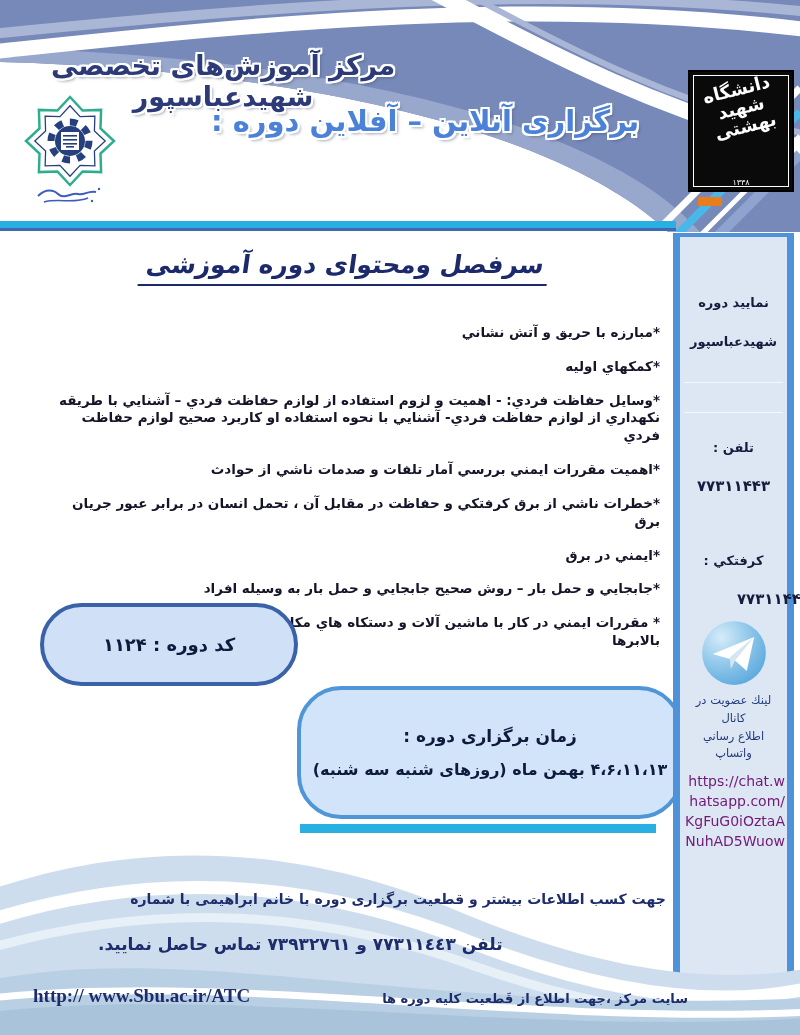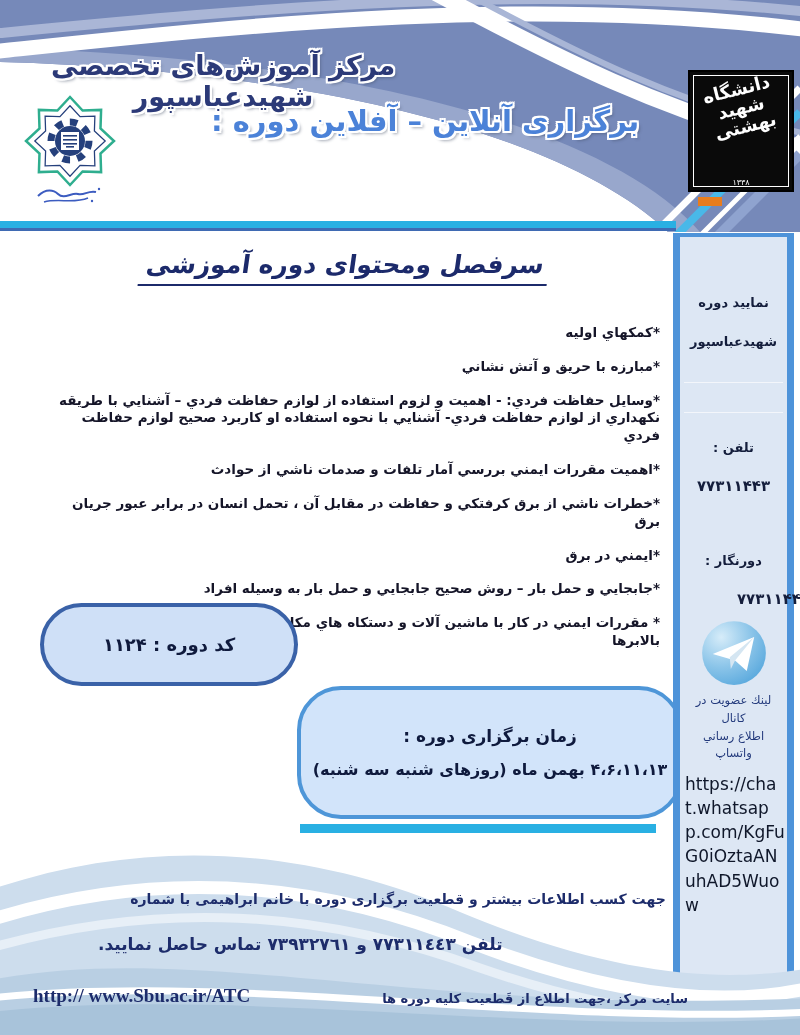--- a/index.html
+++ b/index.html
@@ -46,22 +46,22 @@
   .sb-txt{position:absolute;left:0;width:100%;text-align:center;direction:rtl;color:#141e3c;font-weight:bold;}
   .sb-l1{top:58px;font-size:13px;}
   .sb-l2{top:97px;font-size:13px;}
   .sb-div{position:absolute;left:4px;right:4px;height:1px;background:#f3f6fb;}
   .sb-phone-label{top:203px;font-size:13px;}
   .sb-phone{top:240px;font-size:15px;letter-spacing:1px;}
   .sb-fax-label{top:316px;font-size:13px;}
   .sb-fax{top:353px;font-size:15px;letter-spacing:1px;padding-left:40px;}
   .tg-wrap{position:absolute;top:382px;left:50%;transform:translateX(-50%);cursor:pointer;}
   .sb-note{top:455px;font-size:11.5px;font-weight:normal;line-height:1.55;white-space:pre-line;color:#233a7c;}
-  .sb-url{position:absolute;top:535px;left:5px;width:100px;direction:ltr;text-align:left;
-          font-size:17px;line-height:1.42;color:#0f172a;word-break:break-all;text-decoration:none;display:block;}
+  .sb-url{position:absolute;top:535px;left:5px;width:100px;direction:ltr;text-align:right;
+          font-size:14px;line-height:1.42;color:#701a75;word-break:break-all;text-decoration:none;display:block;}
 
   
   .btm-svg{left:0;top:820px;}
   .f-line1{left:98px;top:891px;width:600px;direction:rtl;text-align:center;
            font-size:14px;font-weight:bold;color:#1d2c6b;}
   .f-line2{left:98px;top:934px;width:600px;direction:rtl;text-align:left;
            font-size:17px;font-weight:bold;color:#1d2c6b;}
   .site-note{right:112px;top:991px;direction:rtl;font-size:13px;font-weight:bold;color:#1d2c6b;}
   .site-url{left:33px;top:985px;font-family:"Liberation Serif",serif;font-size:19px;font-weight:bold;
             color:#1d2c6b;text-decoration:none;}
@@ -114,22 +114,22 @@
   </div>
 
   <div class="abs org-title outline-w">مرکز آموزش‌های تخصصی شهیدعباسپور</div>
   <div class="abs delivery outline-w">برگزاری آنلاین – آفلاین دوره :</div>
 
   <div class="abs section-title">
     <span>سرفصل ومحتوای دوره آموزشی</span>
   </div>
 
   <div class="abs topics">
+    <div class="topic">*مبارزه با حریق و آتش نشاني</div>
     <div class="topic">*کمکهاي اولیه</div>
-    <div class="topic">*مبارزه با حریق و آتش نشاني</div>
     <div class="topic">*وسایل حفاظت فردي: - اهمیت و لزوم استفاده از لوازم حفاظت فردي – آشنایي با طریقه نکهداري از لوازم حفاظت فردي- آشنایي با نحوه استفاده او کاربرد صحیح لوازم حفاظت فردي</div>
     <div class="topic">*اهمیت مقررات ایمني بررسي آمار تلفات و صدمات ناشي از حوادث</div>
     <div class="topic">*خطرات ناشي از برق کرفتکي و حفاظت در مقابل آن ، تحمل انسان در برابر عبور جریان برق</div>
     <div class="topic">*ایمني در برق</div>
     <div class="topic">*جابجایي و حمل بار – روش صحیح جابجایي و حمل بار به وسیله افراد</div>
     <div class="topic">* مقررات ایمني در کار با ماشین آلات و دستکاه هاي مکانیکي مقررات ایمني مربوط به بالابرها</div>
   </div>
 
   <div class="abs code-pill">کد دوره : ۱۱۲۴</div>
 
@@ -140,21 +140,21 @@
 
   <div class="abs cyan-bar"></div>
 
   <div class="abs sidebar">
     <div class="sb-txt sb-l1">نمایید دوره</div>
     <div class="sb-txt sb-l2">شهیدعباسپور</div>
     <div class="sb-div" style="top:145px"></div>
     <div class="sb-div" style="top:175px"></div>
     <div class="sb-txt sb-phone-label">تلفن :</div>
     <div class="sb-txt sb-phone">۷۷۳۱۱۴۴۳</div>
-    <div class="sb-txt sb-fax-label">دورنگار :</div>
+    <div class="sb-txt sb-fax-label">کرفتکي :</div>
     <div class="sb-txt sb-fax">۷۷۳۱۱۴۴۵</div>
 
     <div class="tg-wrap">
       <svg width="68" height="68" viewBox="0 0 64 64">
         <defs>
           <radialGradient id="tg" cx="30%" cy="25%" r="85%">
             <stop offset="0%" stop-color="#d6ecf9"></stop>
             <stop offset="55%" stop-color="#8cc5e9"></stop>
             <stop offset="100%" stop-color="#58a8dd"></stop>
           </radialGradient>

